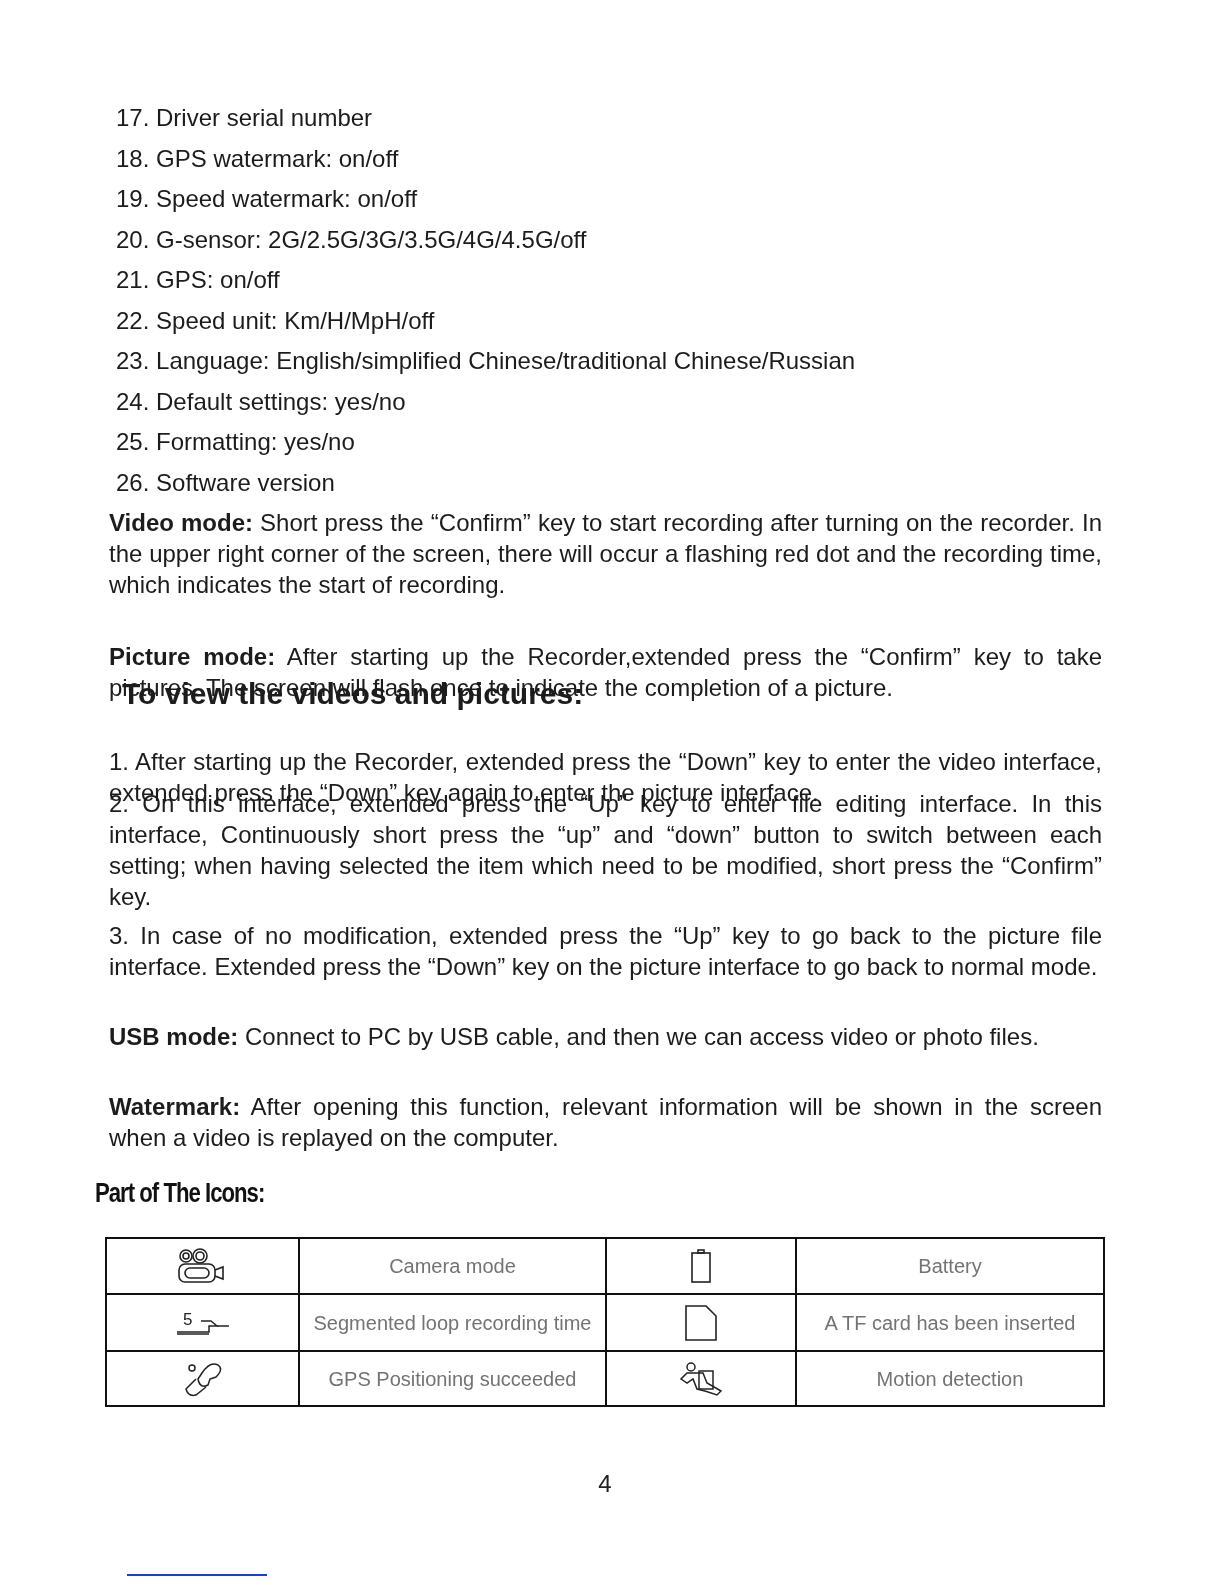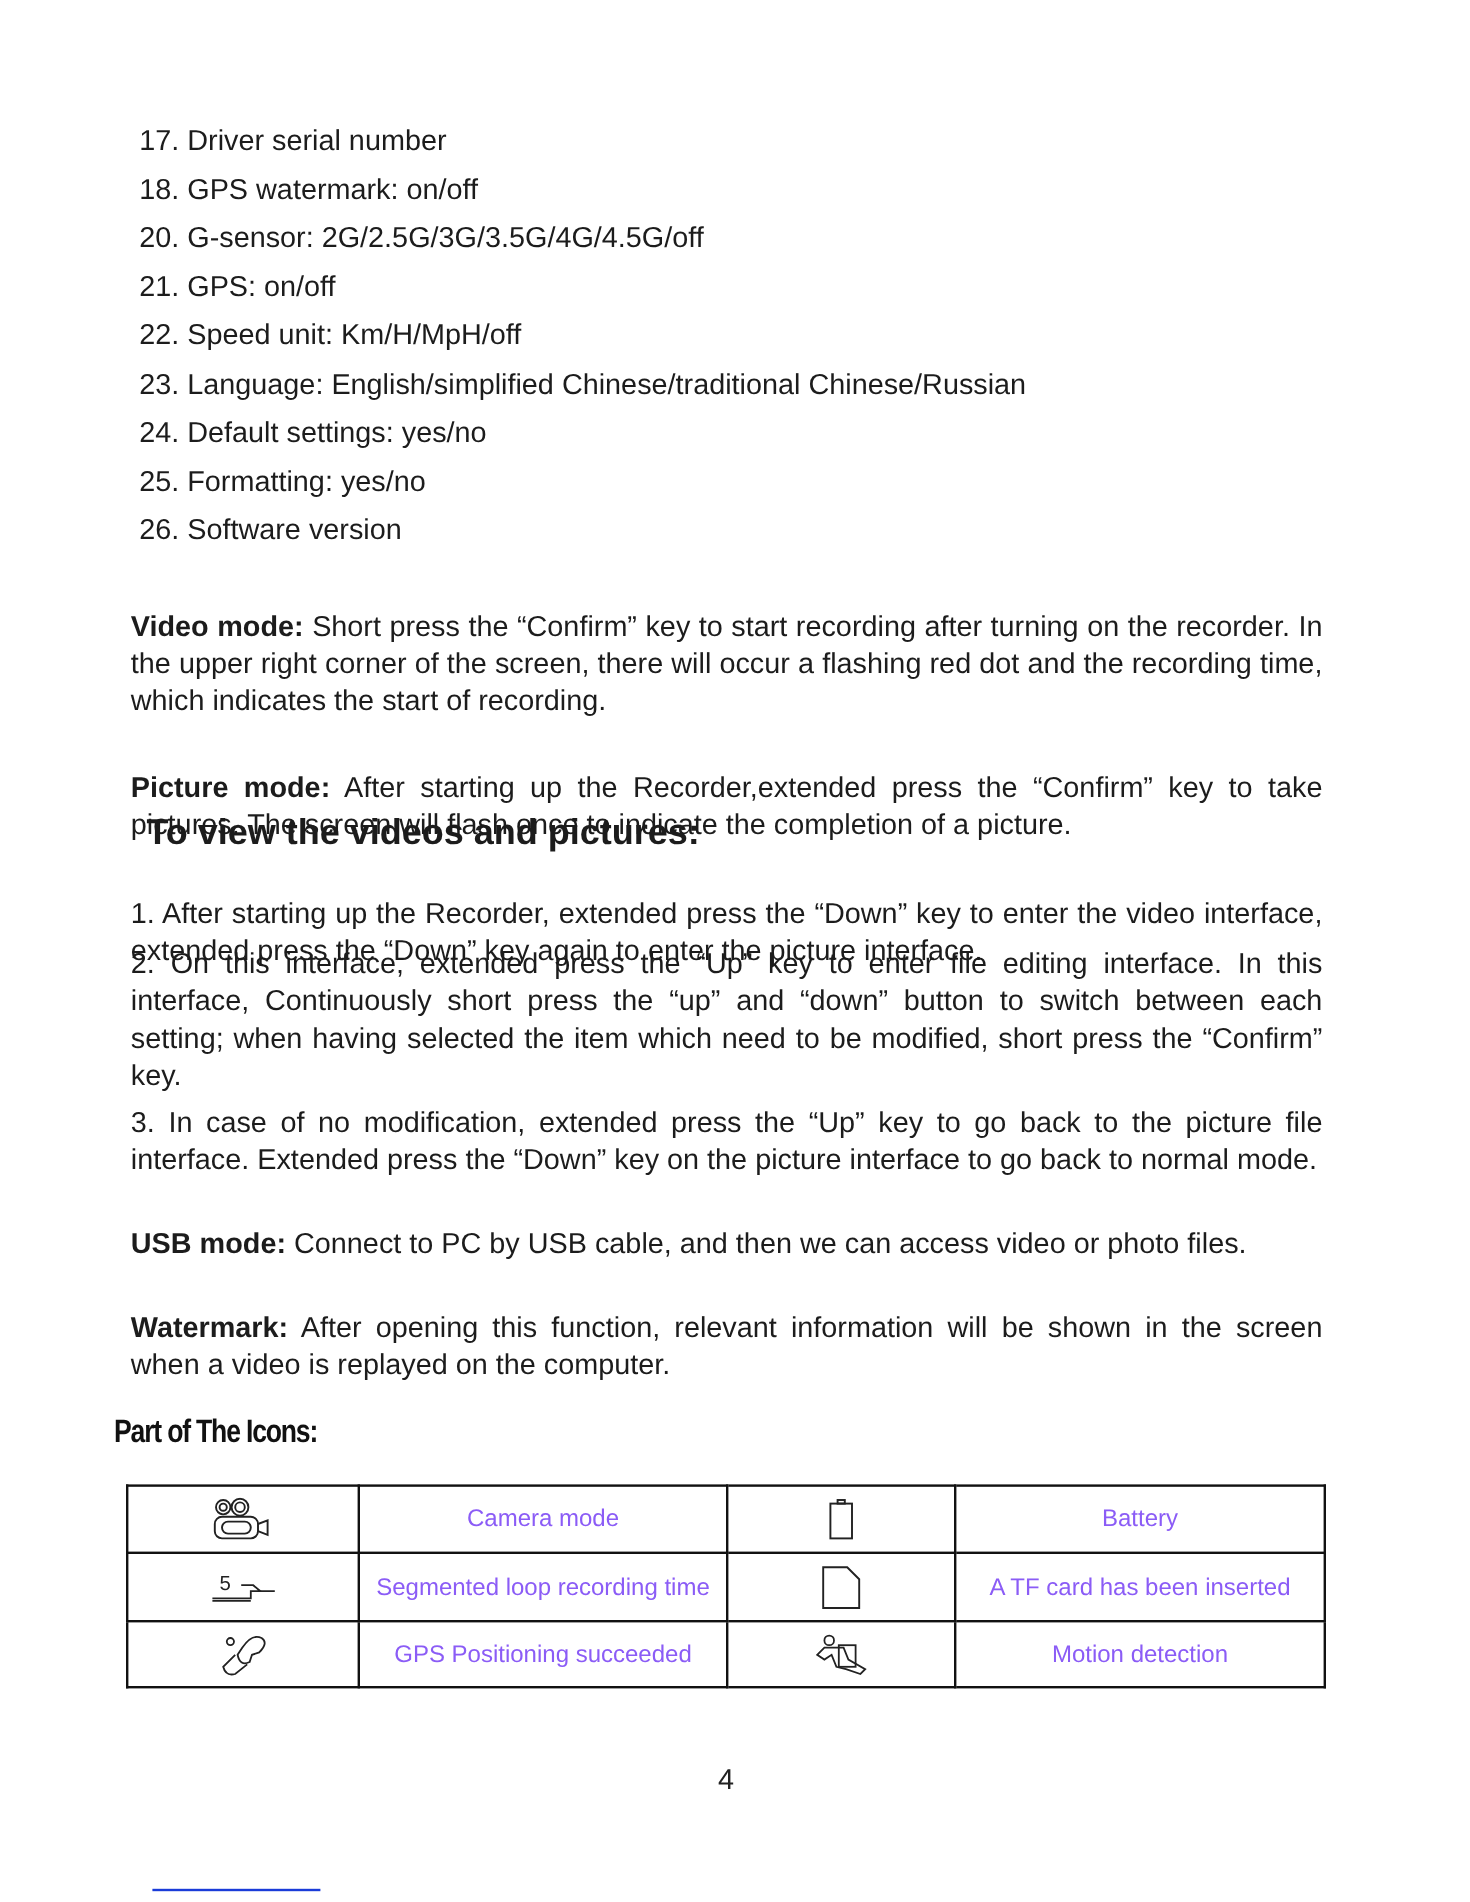--- a/index.html
+++ b/index.html
@@ -8,34 +8,35 @@
   .list { position: absolute; left: 110px; top: 92px; margin: 6px; padding: 0; list-style: none; }
   .list li { font-size: 24px; line-height: 40.5px; height: 40.5px; white-space: nowrap; }
   .para { position: absolute; left: 109px; width: 993px; margin: 0; font-size: 24px;
           line-height: 31px; text-align: justify; }
   .para b { font-weight: bold; }
   .subhead { position: absolute; left: 122px; margin: 0; font-size: 30px; font-weight: bold; line-height: 31px; }
   .icons-title { position: absolute; left: 95px; top: 1178px; margin: 0; font-size: 27px; font-weight: bold;
                  letter-spacing: -1.2px; transform: scaleX(0.82); transform-origin: left center; color: #111; }
   table.icons { position: absolute; left: 105px; top: 1237px; border-collapse: collapse; }
   table.icons td { border: 2px solid #111; padding: 0; text-align: center; vertical-align: middle;
-                   font-size: 20px; color: #8b5cf6; line-height: 24px; }
+                   font-size: 20px; color: #737373; line-height: 24px; }
   td.ic1 { width: 191px; } td.tx1 { width: 305px; } td.ic2 { width: 188px; } td.tx2 { width: 306px; }
   tr.r1 td { height: 54px; } tr.r2 td { height: 55px; } tr.r3 td { height: 53px; } tr.r4 td { height: 53px; }
   .icon svg { display: block; margin: 0 auto; }
   .page-num { position: absolute; left: 0; width: 1210px; top: 1470px; text-align: center;
               font-size: 24px; color: #222; }
   .link-line { position: absolute; left: 127px; top: 1574px; width: 140px; height: 2px; background: #1a3cd8; }
 </style>
 </head>
 <body>
 
 <ul class="list">
   <li>17. Driver serial number</li>
   <li>18. GPS watermark: on/off</li>
+  <li>19. Speed watermark: on/off</li>
   <li>20. G-sensor: 2G/2.5G/3G/3.5G/4G/4.5G/off</li>
   <li>21. GPS: on/off</li>
   <li>22. Speed unit: Km/H/MpH/off</li>
   <li>23. Language: English/simplified Chinese/traditional Chinese/Russian</li>
   <li>24. Default settings: yes/no</li>
   <li>25. Formatting: yes/no</li>
   <li>26. Software version</li>
 </ul>
 
 <p class="para" style="top:507px;"><b>Video mode:</b><span> Short press the “Confirm” key to start recording after turning on the recorder. In the upper right corner of the screen, there will occur a flashing red dot and the recording time, which indicates the start of recording.</span></p>

